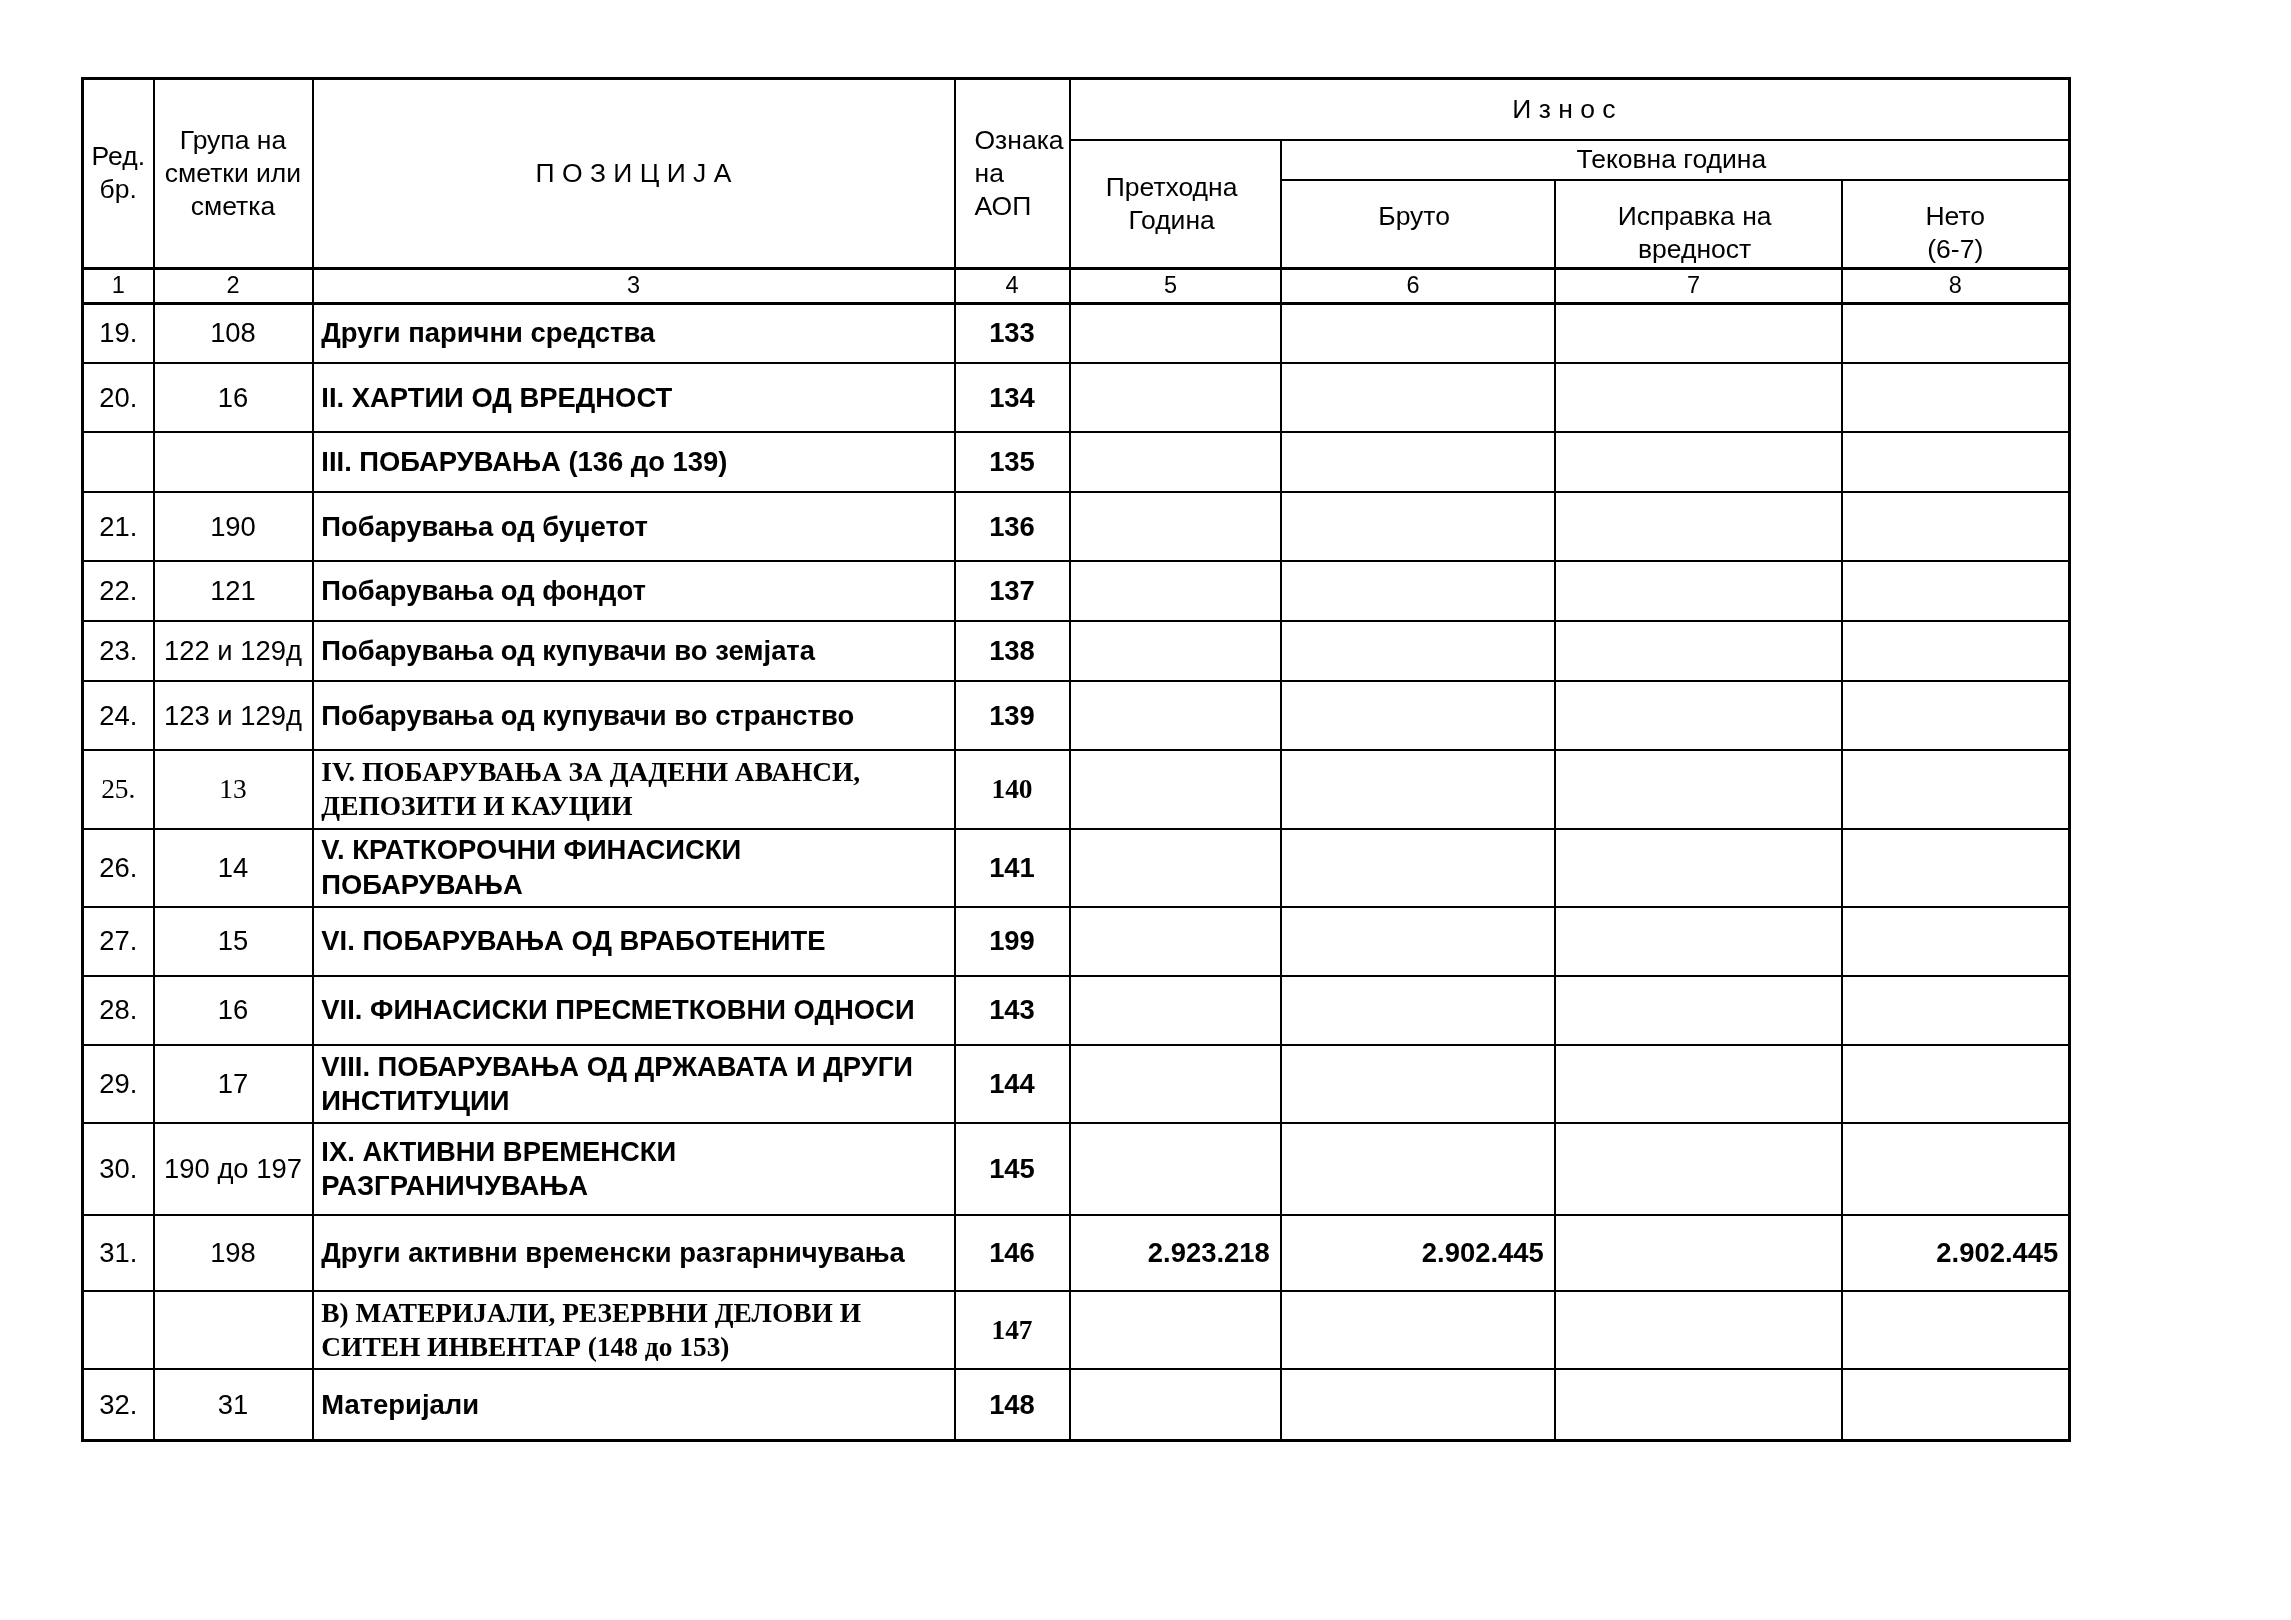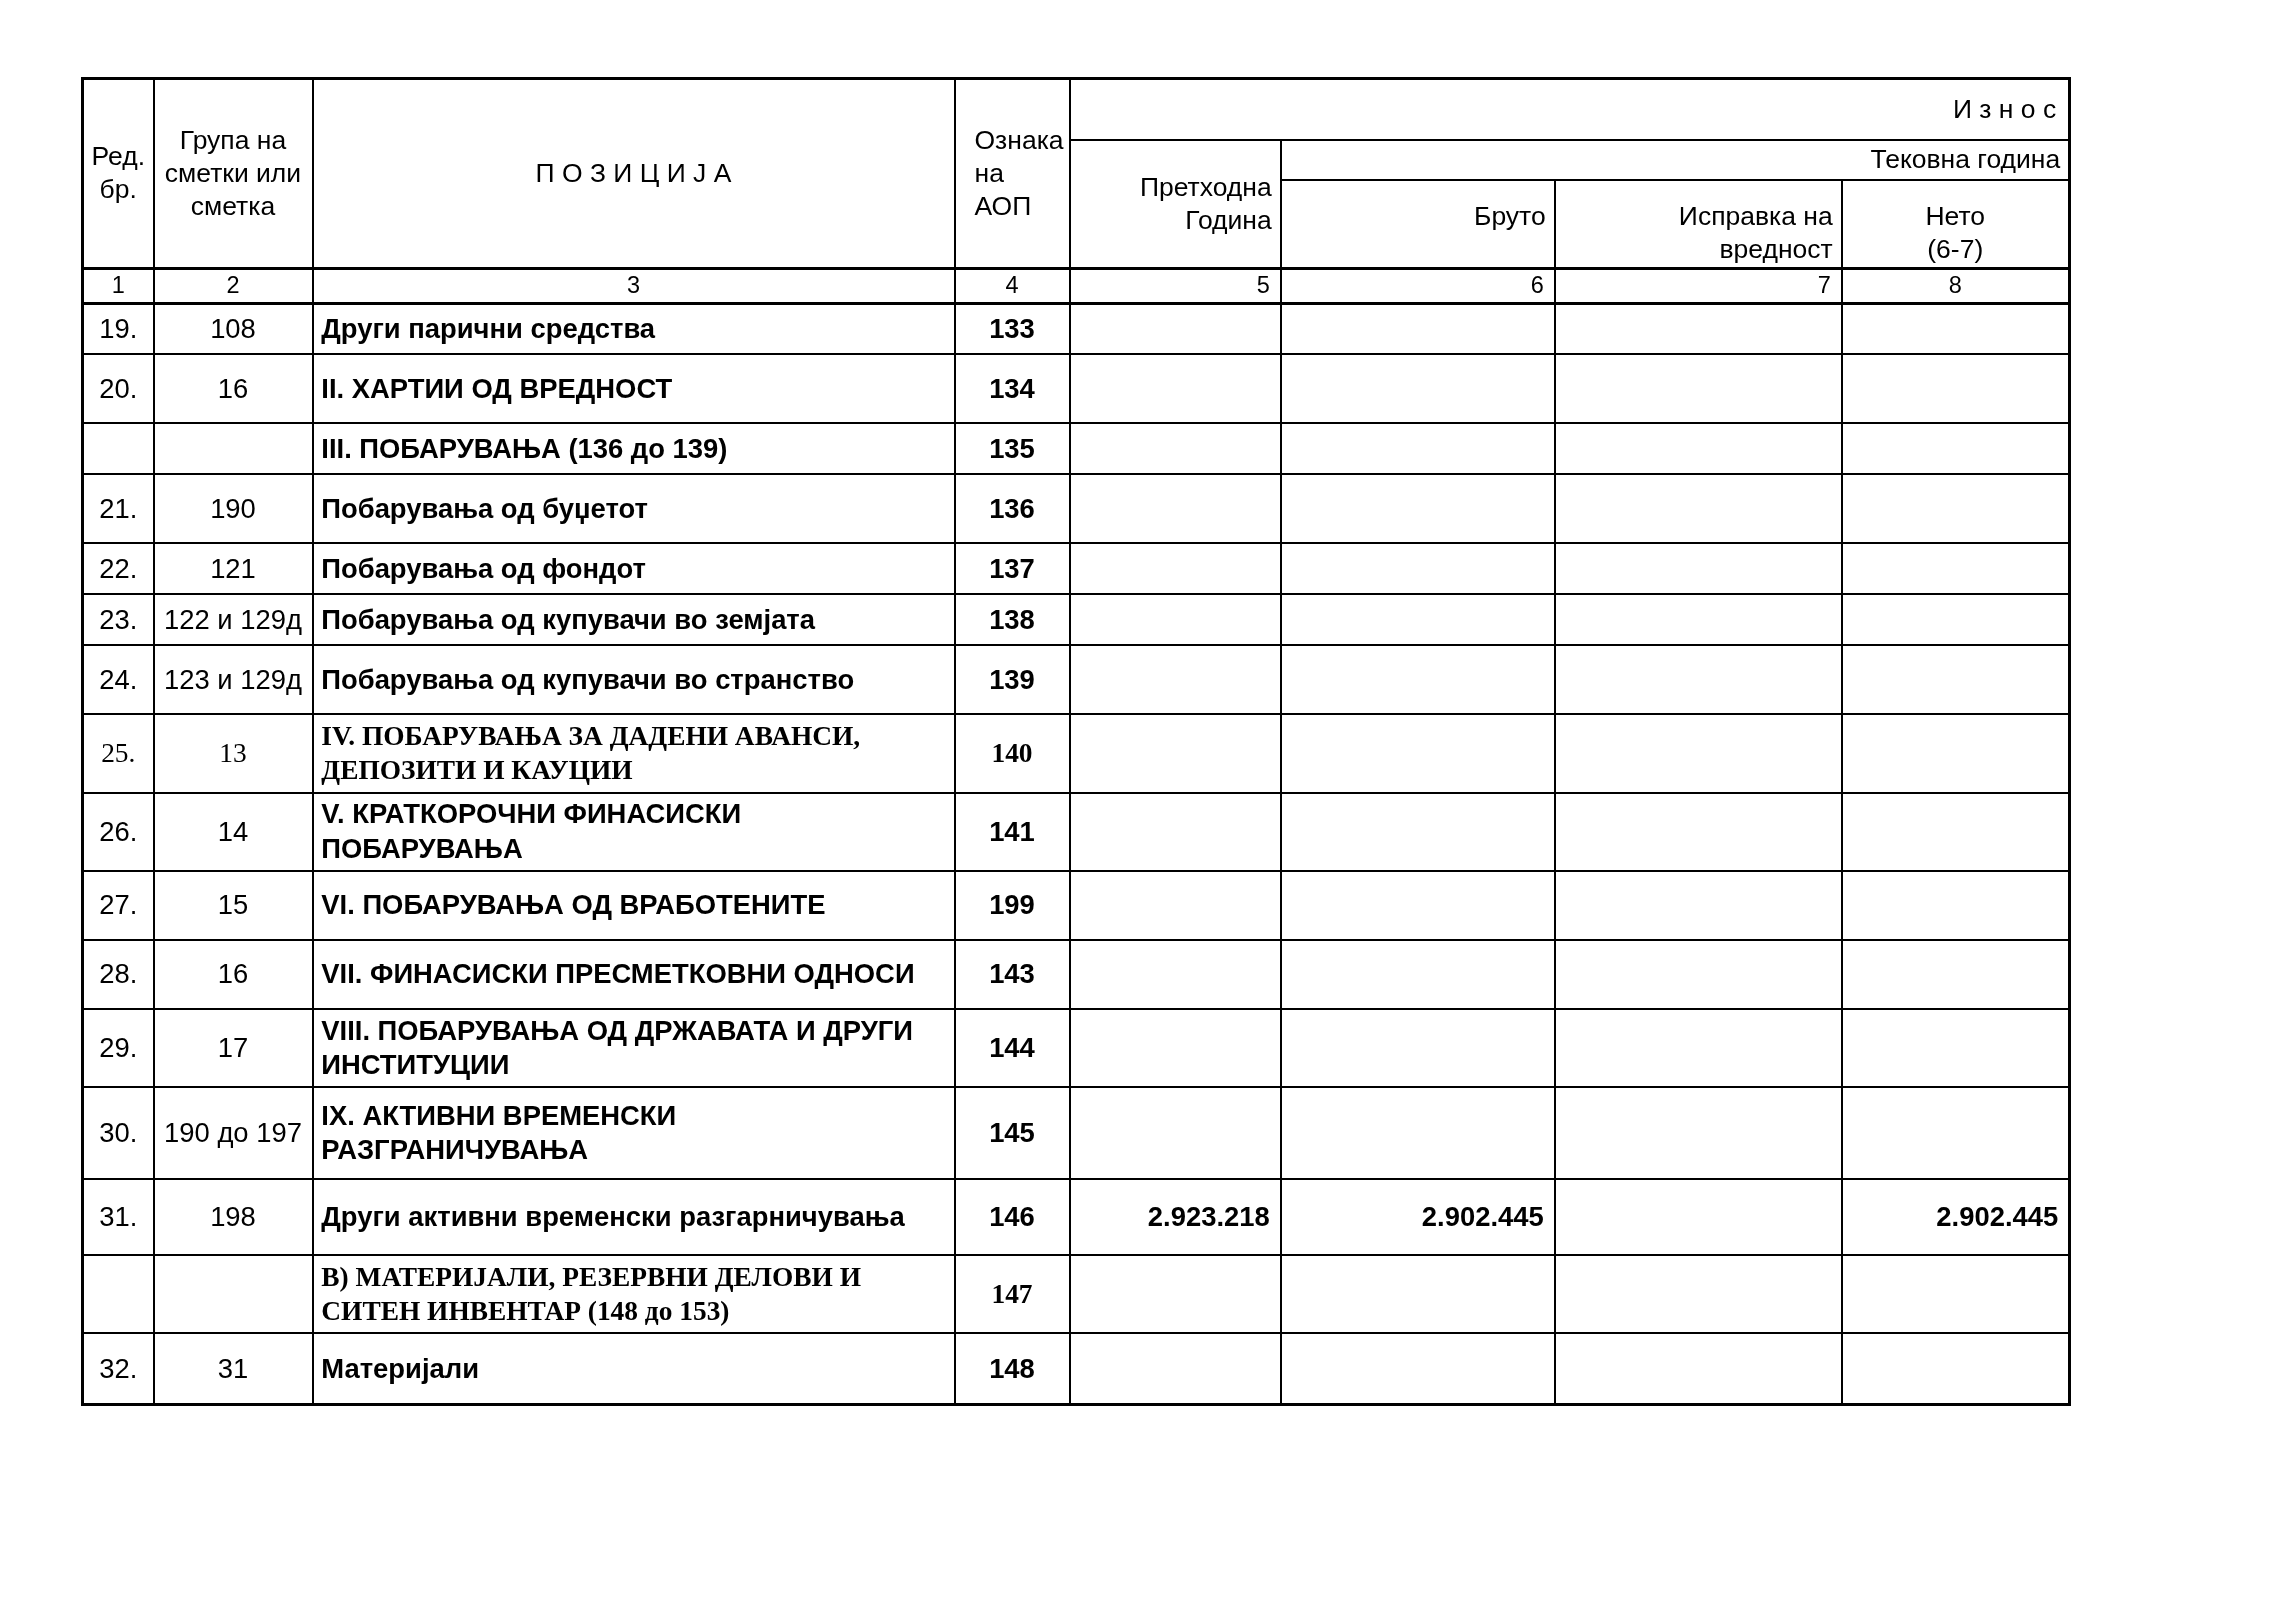--- a/index.html
+++ b/index.html
@@ -47,40 +47,40 @@
     font-size: 26.5px;
     line-height: 1.25;
     white-space: pre-line;
   }
   tr.hA { height: 61px; }
   tr.hB { height: 40px; }
   tr.hC { height: 80px; }
   tr.hNum { height: 35px; }
   th.al-c { text-align: center; }
   th.al-l { text-align: left; padding-left: 19px; }
-  th.al-r { text-align: right; padding-right: 7.8px; }
+  th.al-r { text-align: center; padding-right: 7.8px; }
   th.iznos { padding-right: 11.8px; }
   th.v-top { vertical-align: top; padding-top: 19px; }
   tr.hNum th {
     font-size: 23.5px;
     border-top-width: 3.9px;
     border-bottom-width: 3.9px;
   }
   tr.hNum th.al-r { padding-right: 9.8px; }
 
   
   .sheet tbody td { font-size: 27.4px; line-height: 1.25; }
   td.cell-num   { text-align: center; font-weight: normal; }
   td.cell-group { text-align: center; font-weight: normal; }
   td.cell-pos   { text-align: left; font-weight: bold; padding: 3.9px 9.8px 3.9px 7.8px; }
   td.cell-aop   { text-align: center; font-weight: bold; margin-left: 42px; }
   td.cell-val   { text-align: right; font-weight: bold; font-size: 25.5px; padding-right: 9.8px; }
 
   
-  tbody tr { height: 51px; }
+  tbody tr { height: 60px; }
   tbody tr:nth-child(2),
   tbody tr:nth-child(4),
   tbody tr:nth-child(7),
   tbody tr:nth-child(10),
   tbody tr:nth-child(11) { height: 69px; }
   tbody tr:nth-child(8),
   tbody tr:nth-child(15) { height: 78px; font-family: Liberation Serif, serif; }
   tbody tr:nth-child(9),
   tbody tr:nth-child(12),
   tbody tr:nth-child(14) { height: 76px; }

